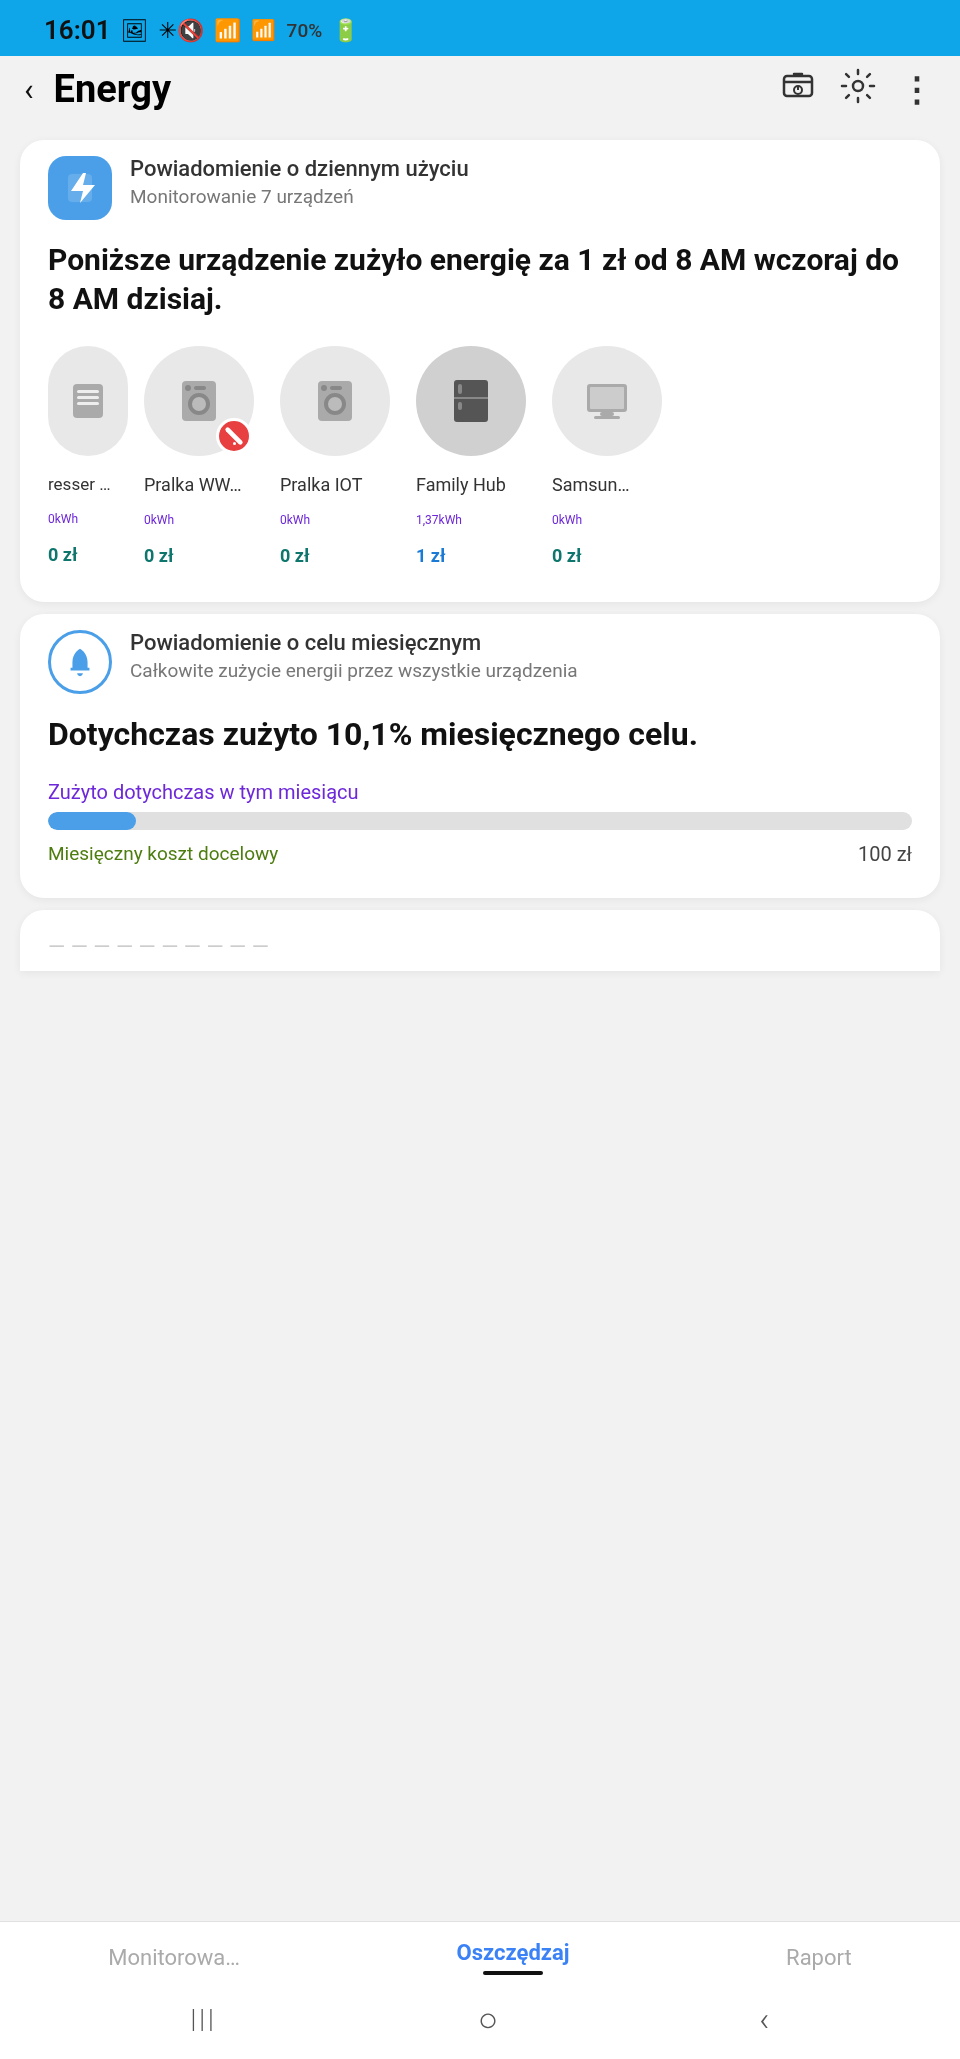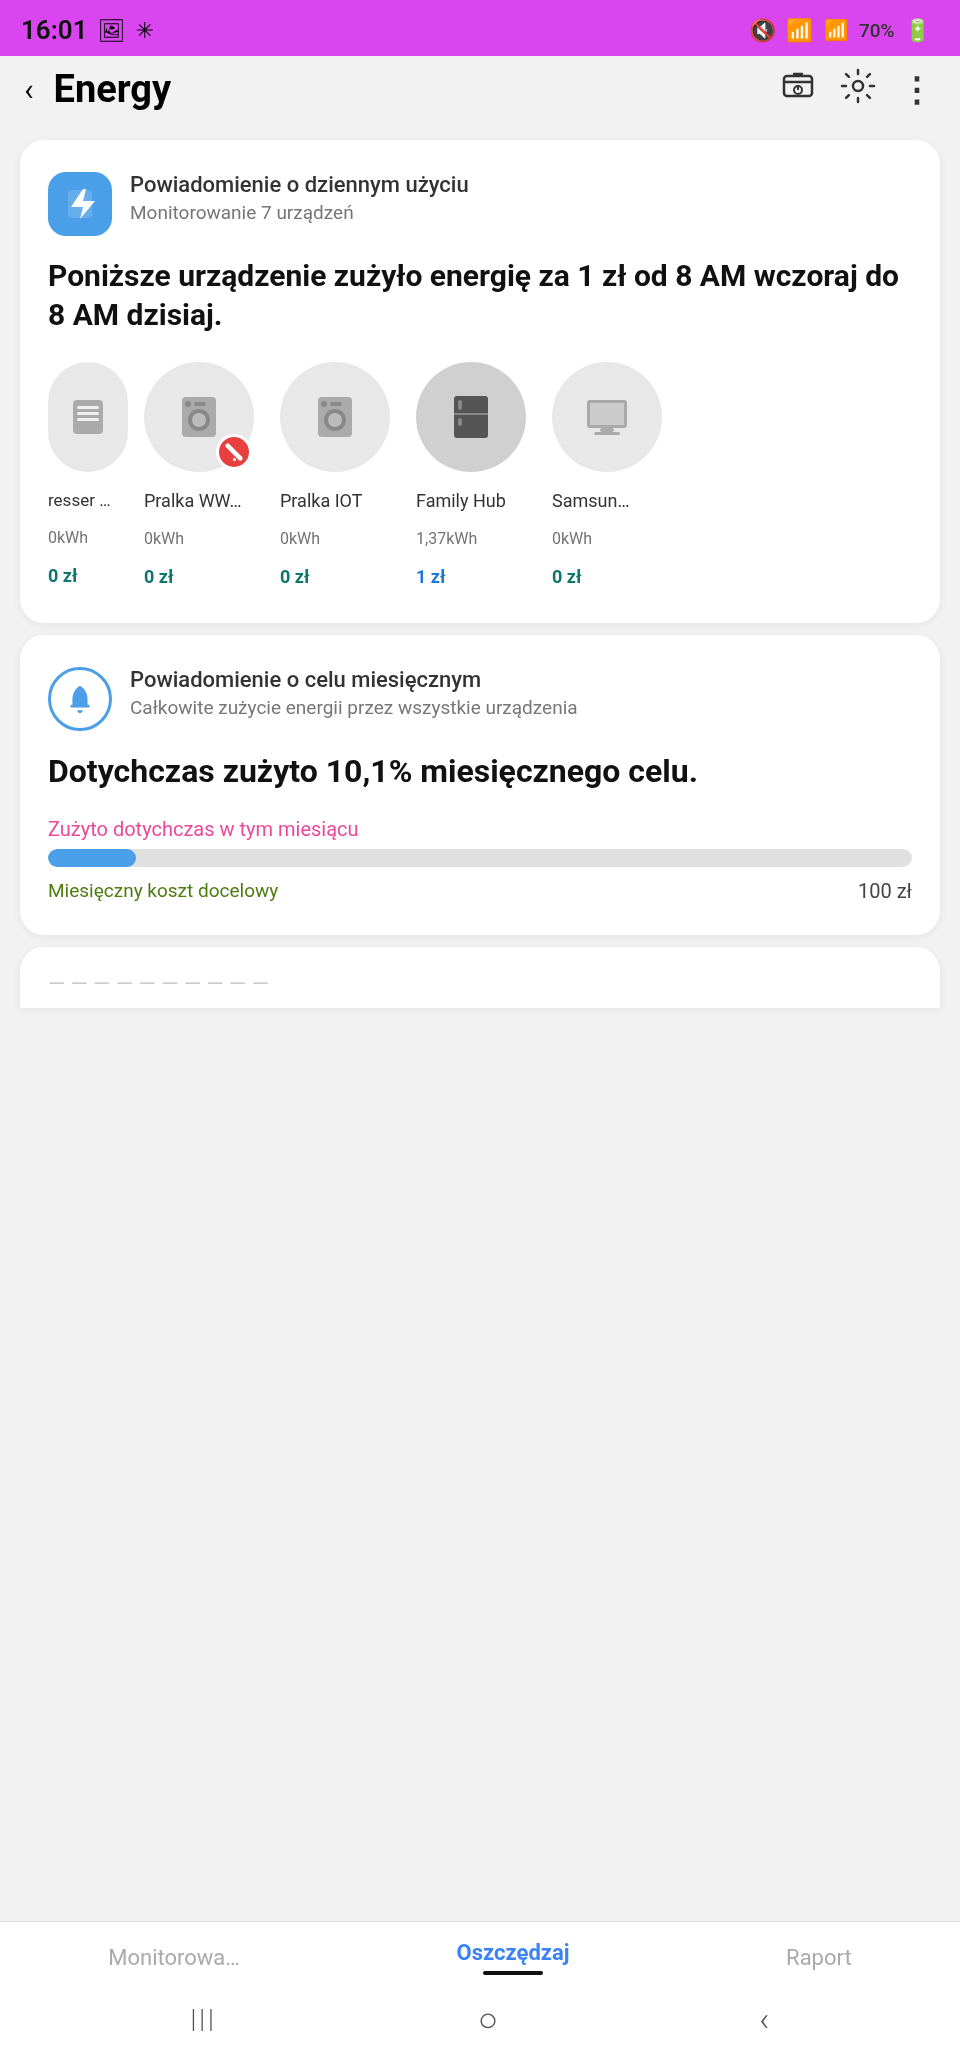--- a/index.html
+++ b/index.html
@@ -8,25 +8,25 @@
     body {
       font-family: -apple-system, 'Segoe UI', Roboto, sans-serif;
       background: #f2f2f2;
       width: 960px;
       min-height: 2059px;
       overflow-x: hidden;
     }
 
     
     .status-bar {
-      background: #d946ef;
-      display: flex;
-      justify-content: space-between;
-      align-items: center;
-      padding: 14px 28px 10px 21px;
+      background: #0ea5e9;
+      display: flex;
+      justify-content: flex-start;
+      align-items: center;
+      padding: 14px 28px 10px 44px;
       height: 56px;
     }
     .status-time {
       font-size: 26px;
       font-weight: 600;
       color: #111;
     }
     .status-icons {
       display: flex;
       align-items: center;
@@ -62,21 +62,21 @@
       font-size: 28px;
       color: #333;
       cursor: pointer;
     }
 
     
     .card {
       background: #fff;
       border-radius: 24px;
       margin: 12px 20px;
-      padding: 32px 28px 32px 28px;
+      padding: 16px 28px 32px 28px;
       box-shadow: 0 2px 8px rgba(0,0,0,0.06);
     }
 
     
     .card-header {
       display: flex;
       align-items: flex-start;
       gap: 18px;
       margin-bottom: 20px;
     }
@@ -176,22 +176,22 @@
       bottom: 6px;
       border-radius: 50%;
     }
     .device-name {
       font-size: 18px;
       color: #333;
       text-align: center;
       max-width: 120px;
     }
     .device-kwh {
-      font-size: 16px;
-      color: #737373;
+      font-size: 12px;
+      color: #6d28d9;
       text-align: center;
     }
     .device-cost {
       font-size: 18px;
       color: #0f766e;
       font-weight: 700;
       text-align: center;
     }
 
     
@@ -215,21 +215,21 @@
       font-weight: 700;
       color: #111;
       line-height: 1.3;
       margin-bottom: 24px;
     }
     .progress-section {
       margin-top: 8px;
     }
     .progress-label {
       font-size: 20px;
-      color: #ec4899;
+      color: #6d28d9;
       margin-bottom: 8px;
     }
     .progress-amount {
       font-size: 46px;
       font-weight: 700;
       color: #1a7ad4;
       margin-bottom: 16px;
     }
     .progress-bar-track {
       width: 100%;

